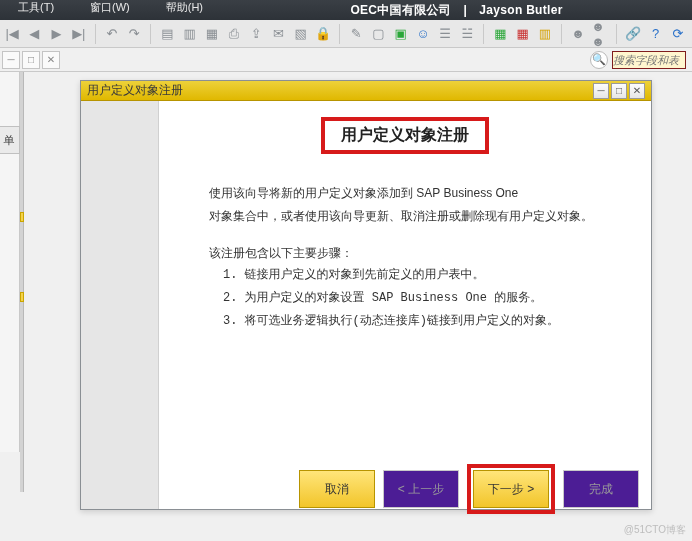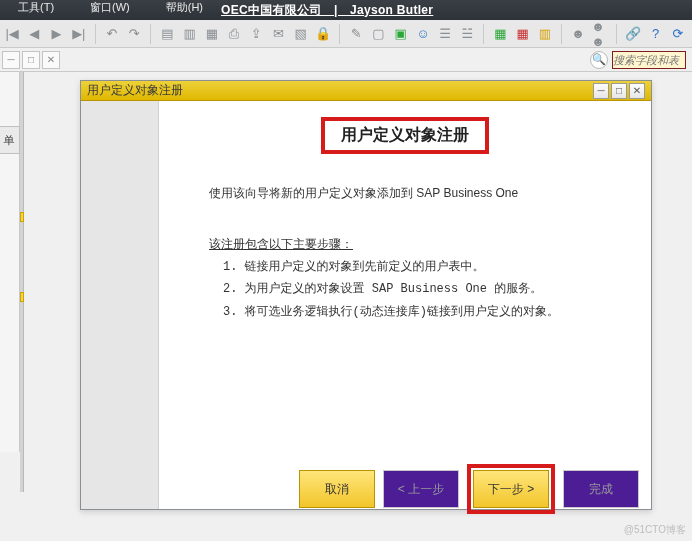--- a/index.html
+++ b/index.html
@@ -24,26 +24,25 @@
     align-items: center;
     font-size: 11px;
   }
   .appbar .menuitem {
     padding: 0 18px;
     height: 100%;
     display: flex;
   }
   .appbar .titlecenter {
     flex: 1;
-    text-align: left;
+    text-align: center;
     color: #fff;
     font-weight: bold;
     font-size: 12px;
     letter-spacing: .3px;
-    text-decoration: underline;
   }
 
   
   .toolbar {
     height: 28px;
     background: #e8e8e8;
     border-bottom: 1px solid #c9c9c9;
     display: flex;
     align-items: center;
     padding: 0 2px;
@@ -154,21 +153,21 @@
   .heading-box {
     border:4px solid #d71a1a;
     padding:4px 16px;
   }
   .heading-box span {
     font-weight:bold;
     font-size:16px;
     color:#222;
   }
   .body-text { margin-left:22px; line-height:1.9; }
-  .body-text .section-gap { margin-top:28px;text-decoration:underline; }
+  .body-text .section-gap { margin-top:14px; }
   .body-text .indent { margin-left:14px;font-family:Liberation Mono, monospace; }
 
   .btnbar {
     position:absolute;
     left:0; right:0; bottom:0;
     height:40px;
     display:flex;
     align-items:center;
     justify-content:flex-end;
     padding: 0 12px;
@@ -299,20 +298,21 @@
   <div class="win-body">
     <div class="win-sidebar"></div>
     <div class="win-content">
       <div class="heading-box-wrap">
         <div class="heading-box">
           <span>用户定义对象注册</span>
         </div>
       </div>
       <div class="body-text">
         <div>使用该向导将新的用户定义对象添加到 SAP Business One</div>
+        <div>对象集合中，或者使用该向导更新、取消注册或删除现有用户定义对象。</div>
         <div class="section-gap">该注册包含以下主要步骤：</div>
         <div class="indent">1. 链接用户定义的对象到先前定义的用户表中。</div>
         <div class="indent">2. 为用户定义的对象设置 SAP Business One 的服务。</div>
         <div class="indent">3. 将可选业务逻辑执行(动态连接库)链接到用户定义的对象。</div>
       </div>
 
       <div class="btnbar">
         <div class="sapbtn">取消</div>
         <div class="sapbtn disabled">&lt; 上一步</div>
         <div class="highlight-next">

